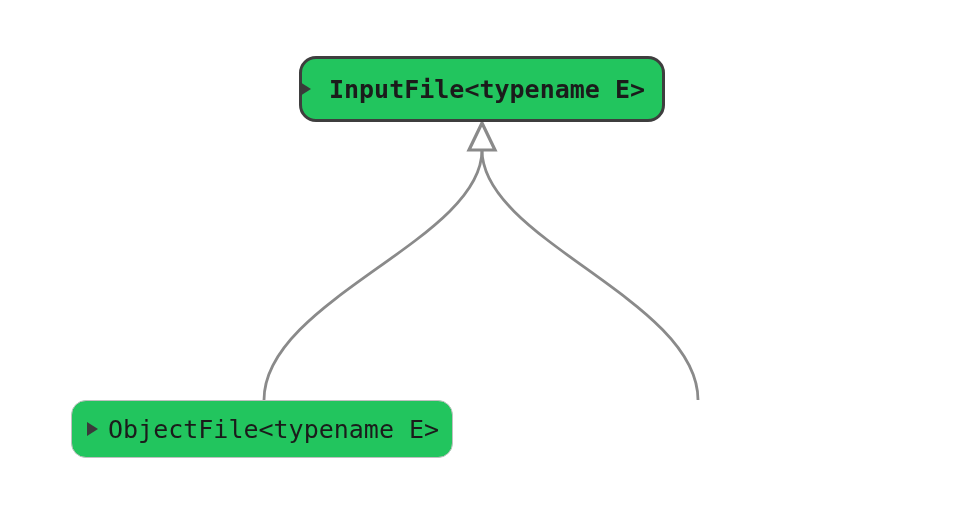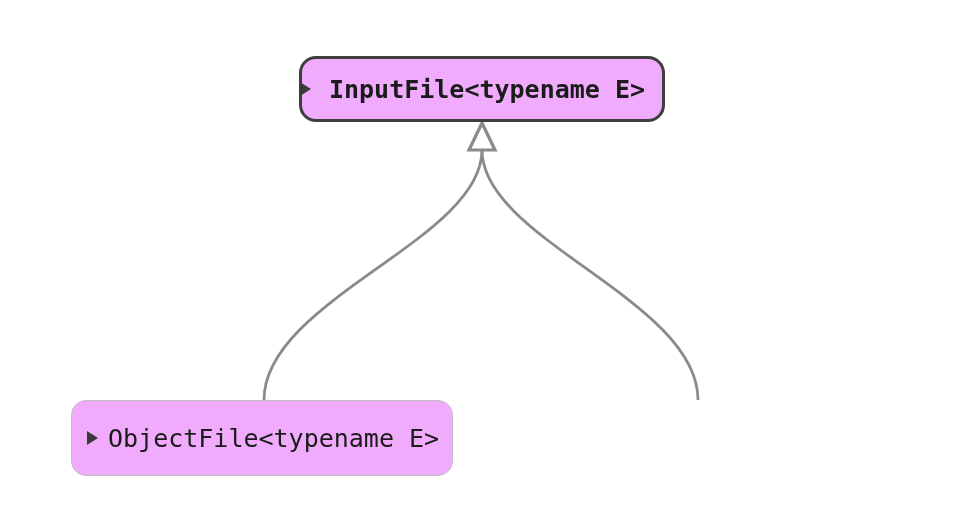--- a/index.html
+++ b/index.html
@@ -9,36 +9,36 @@
     background:#ffffff;
     font-family:"DejaVu Sans Mono","Liberation Mono",monospace;
     overflow:hidden;
   }
   .edges{position:absolute;left:0;top:0;width:978px;height:528px;}
   .node{
     position:absolute;
     box-sizing:border-box;
     display:flex;
     align-items:center;
-    background:#f0abfc;
+    background:#22c55e;
     color:#1b1b1b;
     font-size:25px;
     line-height:1;
     white-space:nowrap;
     cursor:pointer;
   }
   .node-parent{
     left:299px;top:56px;width:366px;height:66px;
     border:3px solid #3e3e3e;
     border-radius:17px;
     font-weight:bold;
     justify-content:center;
   }
   .node-child{
-    top:400px;height:76px;
+    top:400px;height:58px;
     border:1.5px solid #c0c0c0;
     border-radius:15px;
     padding-left:15px;
     gap:10px;
   }
   .node-child-left{left:71px;width:382px;}
   .node-child-right{left:510px;width:377px;}
   .expander{
     width:0;height:0;
     border-style:solid;

